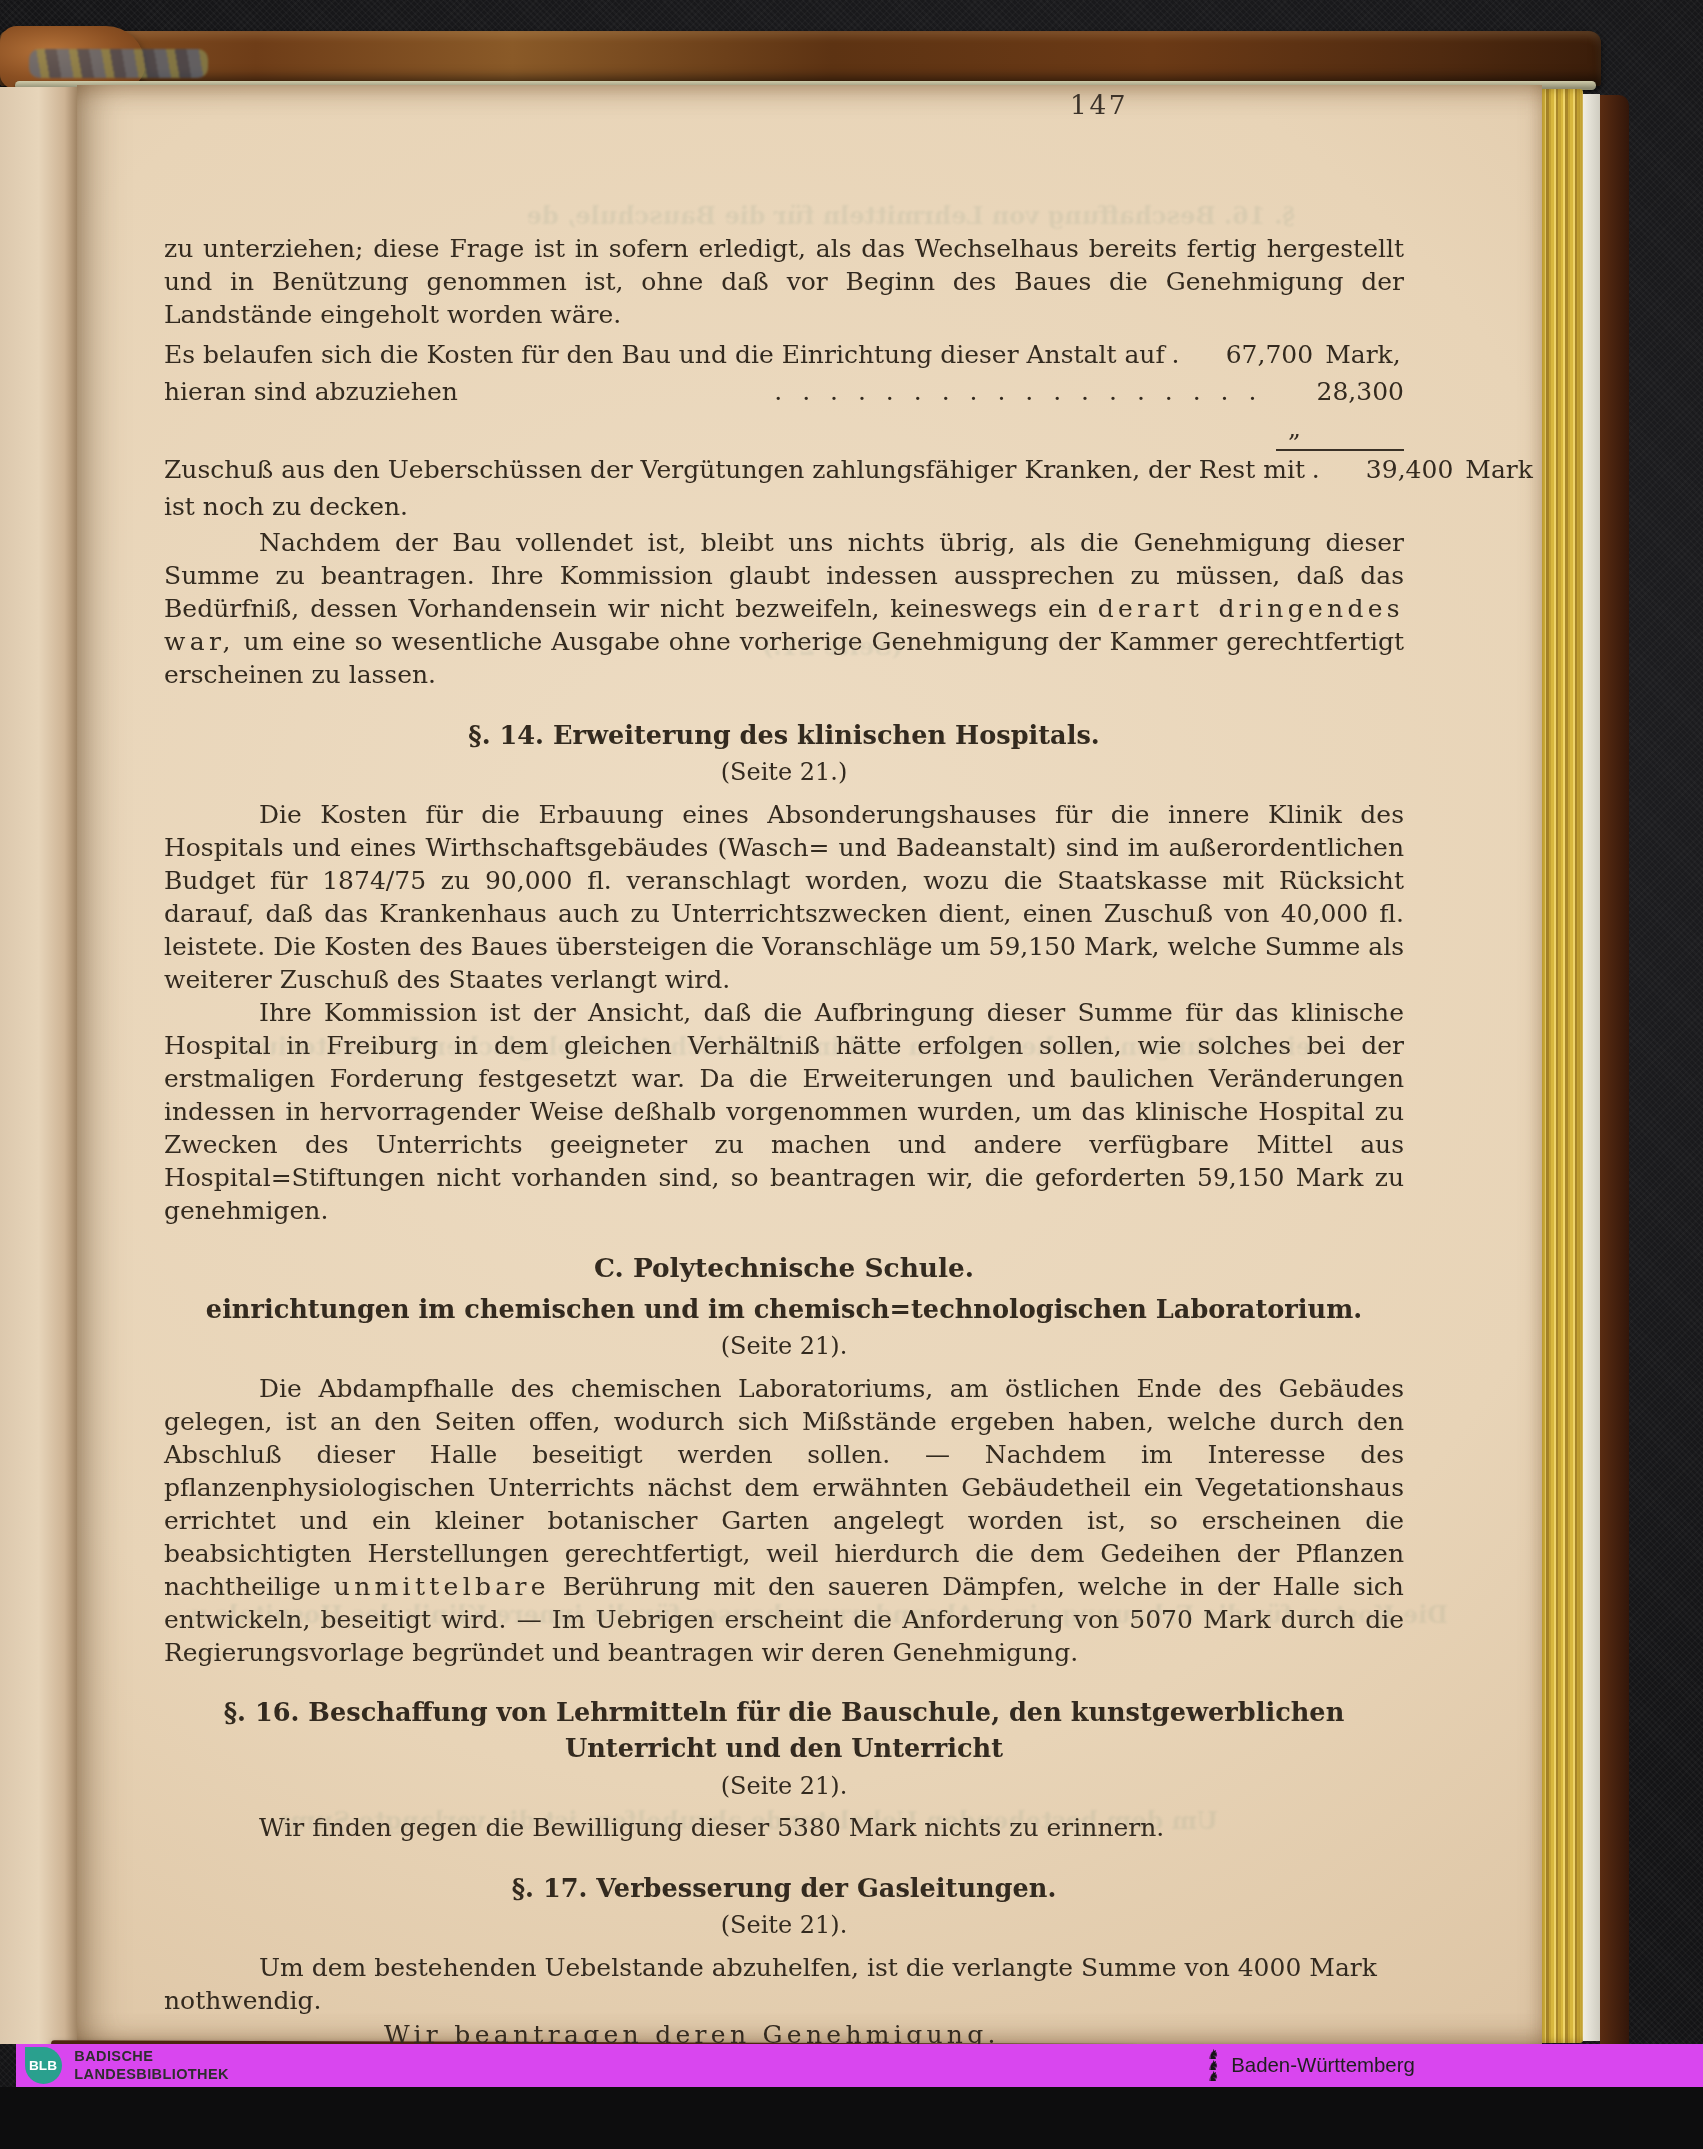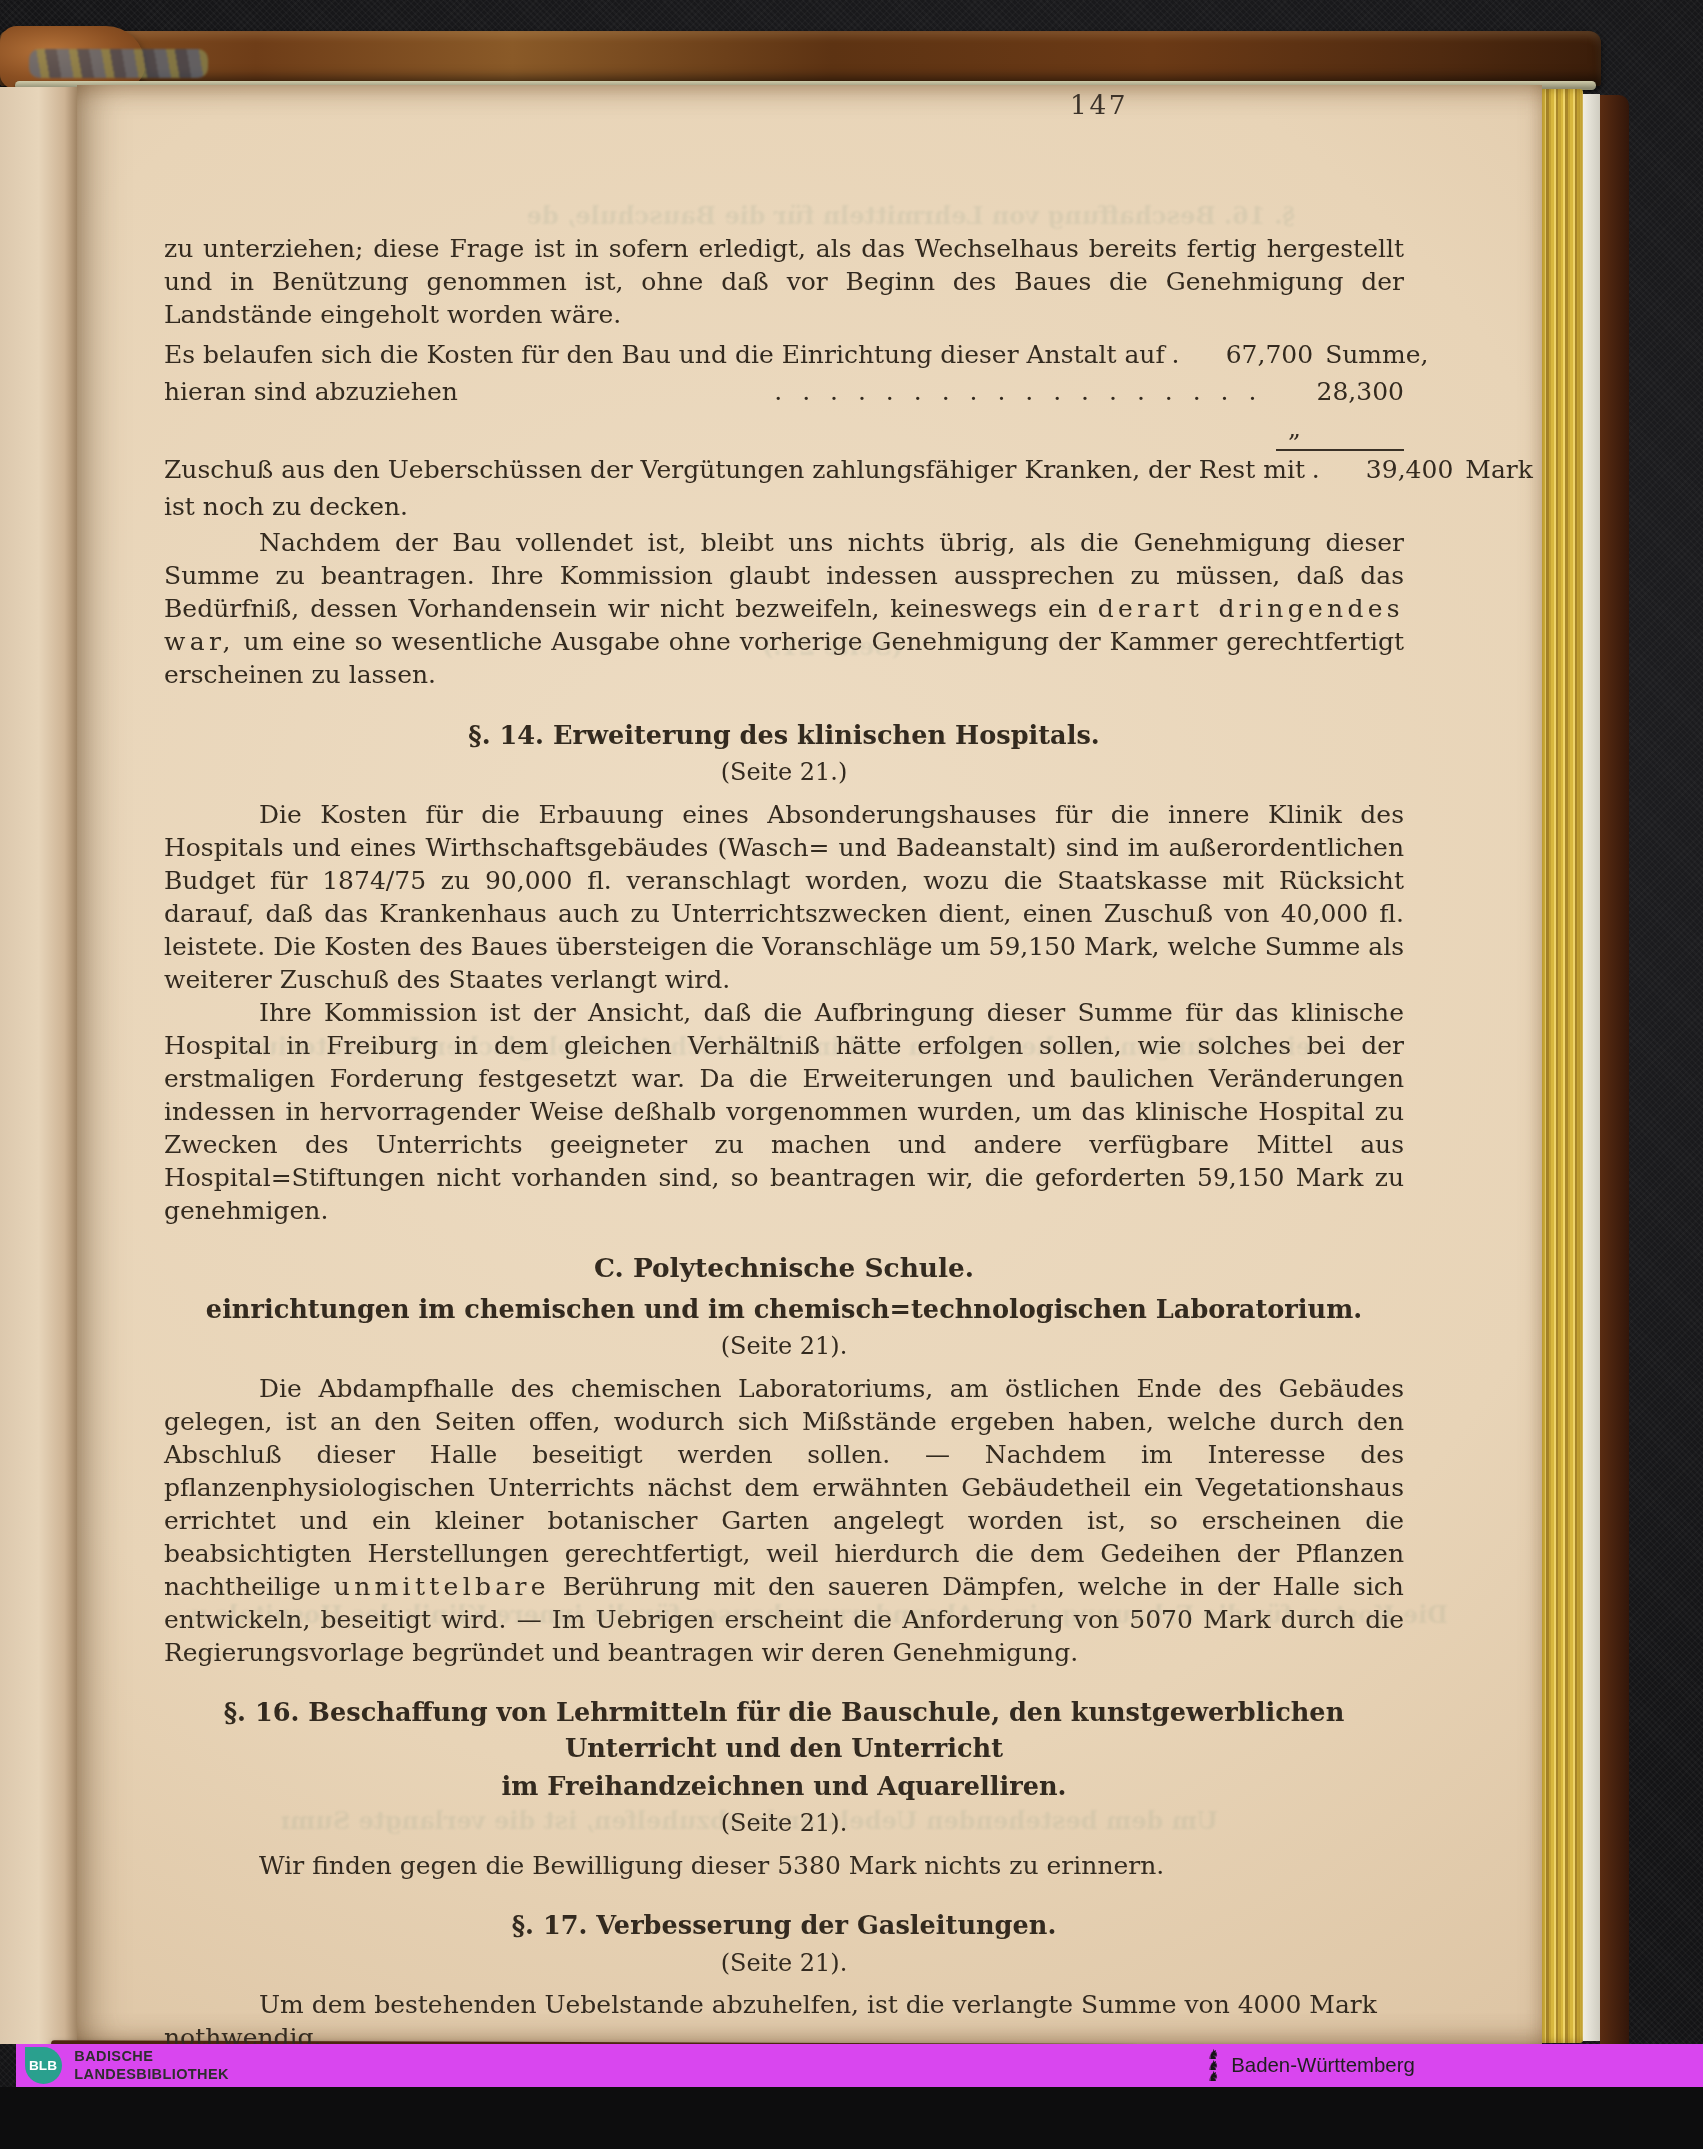--- a/index.html
+++ b/index.html
@@ -108,21 +108,21 @@
   <div class="text-block">
 
     <p class="para">zu unterziehen; diese Frage ist in sofern erledigt, als das Wechselhaus bereits fertig hergestellt und in Benützung genommen ist, ohne daß vor Beginn des Baues die Genehmigung der Landstände eingeholt worden wäre.</p>
 
     <div class="cost-table">
       <div class="cost-row">
         <span class="cost-label">Es belaufen sich die Kosten für den Bau und die Einrichtung dieser Anstalt auf</span>
         <span class="cost-leader">.</span>
         <span class="amount-group">
           <span class="cost-num">67,700</span>
-          <span class="cost-unit">Summe,</span>
+          <span class="cost-unit">Mark,</span>
         </span>
       </div>
       <div class="cost-row">
         <span class="cost-label">hieran sind abzuziehen</span>
         <span class="cost-leader">. . . . . . . . . . . . . . . . . .</span>
         <span class="amount-group ruled">
           <span class="cost-num">28,300</span>
           <span class="cost-unit">„</span>
         </span>
       </div>
@@ -146,21 +146,20 @@
     <p class="para indent">Die Kosten für die Erbauung eines Absonderungshauses für die innere Klinik des Hospitals und eines Wirthschaftsgebäudes (Wasch= und Badeanstalt) sind im außerordentlichen Budget für 1874/75 zu 90,000 fl. veranschlagt worden, wozu die Staatskasse mit Rücksicht darauf, daß das Krankenhaus auch zu Unterrichtszwecken dient, einen Zuschuß von 40,000 fl. leistete. Die Kosten des Baues übersteigen die Voranschläge um 59,150 Mark, welche Summe als weiterer Zuschuß des Staates verlangt wird.</p>
     <p class="para indent">Ihre Kommission ist der Ansicht, daß die Aufbringung dieser Summe für das klinische Hospital in Freiburg in dem gleichen Verhältniß hätte erfolgen sollen, wie solches bei der erstmaligen Forderung festgesetzt war. Da die Erweiterungen und baulichen Veränderungen indessen in hervorragender Weise deßhalb vorgenommen wurden, um das klinische Hospital zu Zwecken des Unterrichts geeigneter zu machen und andere verfügbare Mittel aus Hospital=Stiftungen nicht vorhanden sind, so beantragen wir, die geforderten 59,150 Mark zu genehmigen.</p>
 
     <p class="para c-heading">C. Polytechnische Schule.</p>
 
     <p class="para heading" style="margin-top:0;">einrichtungen im chemischen und im chemisch=technologischen Laboratorium.</p>
     <p class="para subtitle">(Seite 21).</p>
     <p class="para indent"><span>Die Abdampfhalle des chemischen Laboratoriums, am östlichen Ende des Gebäudes gelegen, ist an den Seiten offen, wodurch sich Mißstände ergeben haben, welche durch den Abschluß dieser Halle beseitigt werden sollen. — Nachdem im Interesse des pflanzenphysiologischen Unterrichts nächst dem erwähnten Gebäudetheil ein Vegetationshaus errichtet und ein kleiner botanischer Garten angelegt worden ist, so erscheinen die beabsichtigten Herstellungen gerechtfertigt, weil hierdurch die dem Gedeihen der Pflanzen nachtheilige </span><span class="gesperrt">unmittelbare</span><span> Berührung mit den saueren Dämpfen, welche in der Halle sich entwickeln, beseitigt wird. — Im Uebrigen erscheint die Anforderung von 5070 Mark durch die Regierungsvorlage begründet und beantragen wir deren Genehmigung.</span></p>
 
     <p class="para heading h-sect">§. 16. Beschaffung von Lehrmitteln für die Bauschule, den kunstgewerblichen Unterricht und den Unterricht</p>
-    <p class="para heading" style="margin-top:0;">im Freihandzeichnen und Aquarelliren.</p>
     <p class="para subtitle">(Seite 21).</p>
     <p class="para indent single-line">Wir finden gegen die Bewilligung dieser 5380 Mark nichts zu erinnern.</p>
 
     <p class="para heading h-sect">§. 17. Verbesserung der Gasleitungen.</p>
     <p class="para subtitle">(Seite 21).</p>
     <p class="para indent single-line">Um dem bestehenden Uebelstande abzuhelfen, ist die verlangte Summe von 4000 Mark nothwendig.</p>
     <p class="para closing-line">Wir beantragen deren Genehmigung.</p>
 
   </div>
 

